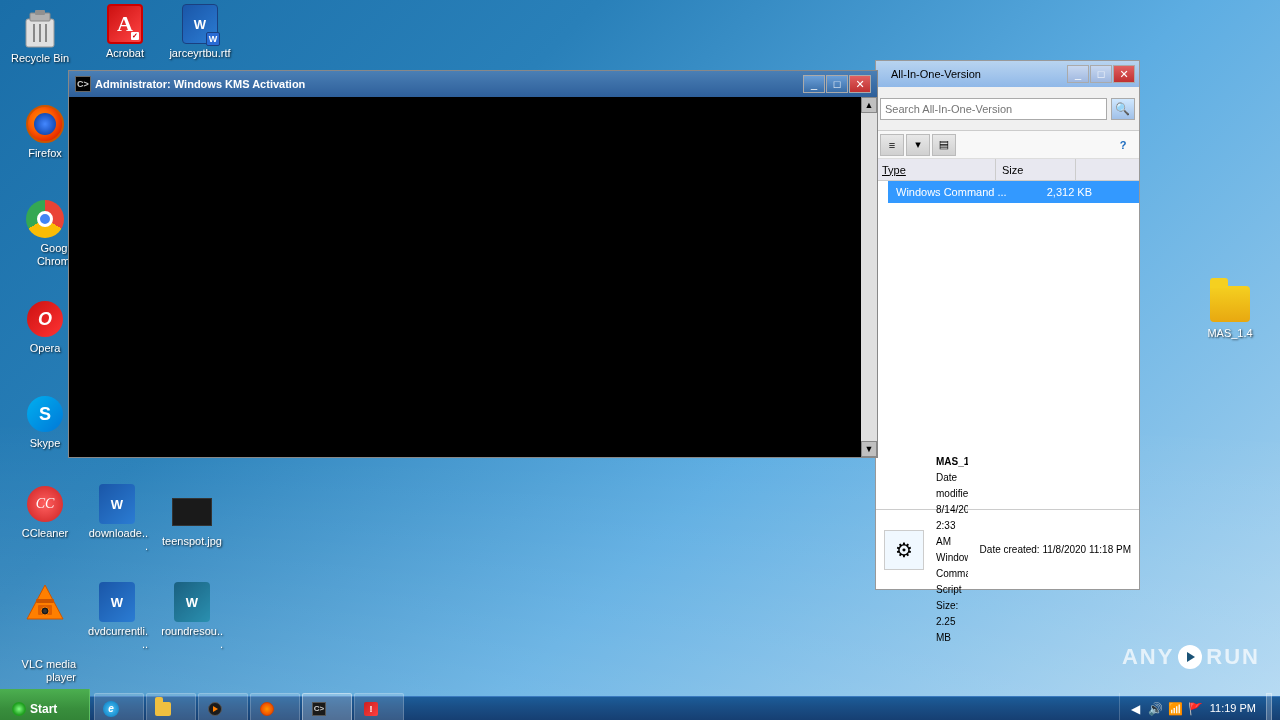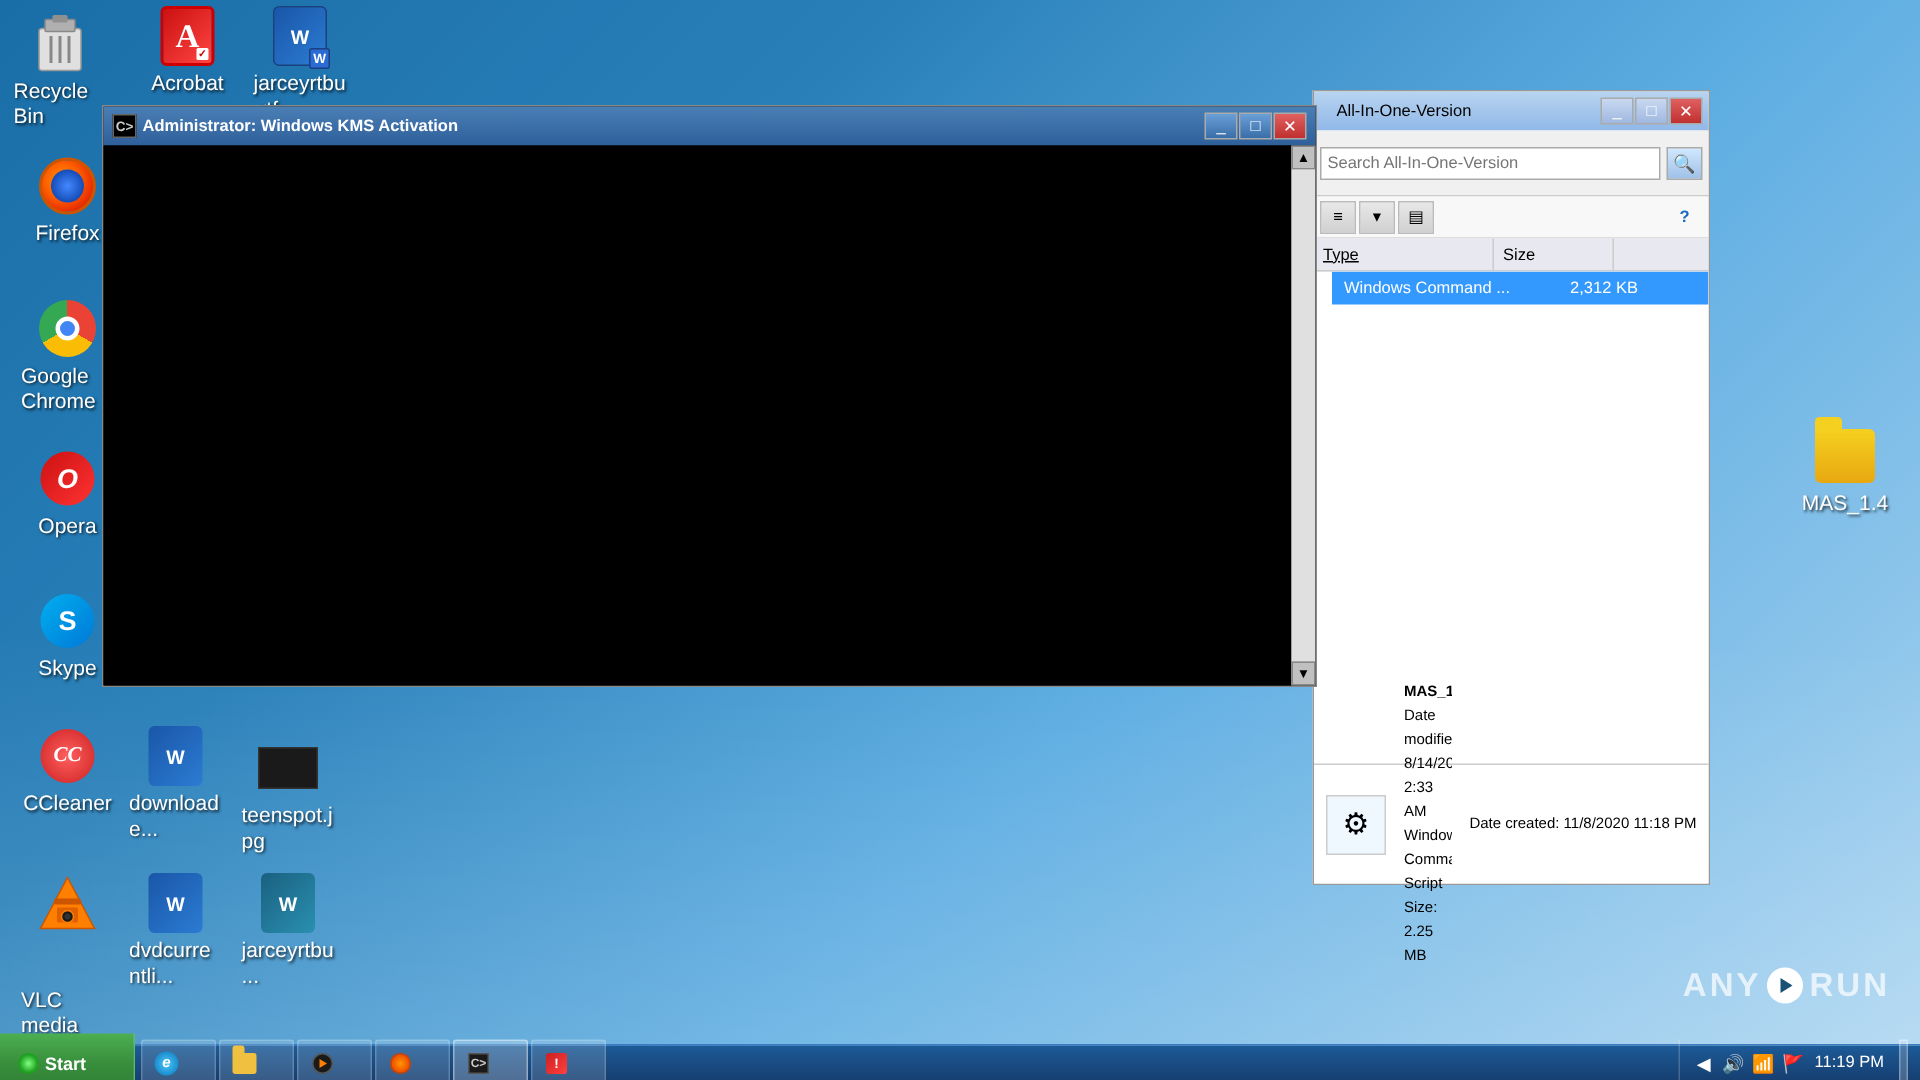--- a/index.html
+++ b/index.html
@@ -157,22 +157,22 @@
     .icon-img {
       width: 40px;
       height: 40px;
       display: flex;
       align-items: center;
       justify-content: center;
     }
 
     .icon-label {
       color: white;
-      font-size: 14px;
-      text-align: left;
+      font-size: 11px;
+      text-align: right;
       text-shadow: 1px 1px 2px rgba(0,0,0,0.8);
       line-height: 1.2;
       word-break: break-word;
     }
 
     
     .cmd-window {
       position: absolute;
       top: 70px;
       left: 68px;
@@ -688,21 +688,21 @@
   <div class="desktop-icon" style="top:390px; left:10px;">
     <div class="icon-img">
       <div class="skype-icon">S</div>
     </div>
     <span class="icon-label">Skype</span>
   </div>
 
   <div class="desktop-icon" style="top:480px; left:10px;">
     <div class="icon-img">
       <div class="ccleaner-icon" style="width:36px;height:36px;background:radial-gradient(circle,#ff6060,#cc2020);border-radius:50%;">
-        <span style="font-size:14px;font-weight:bold;color:white;font-family:serif;font-style:italic;">CC</span>
+        <span style="font-size:14px;font-weight:normal;color:white;font-family:serif;font-style:italic;">CC</span>
       </div>
     </div>
     <span class="icon-label">CCleaner</span>
   </div>
 
   <div class="desktop-icon" style="top:480px; left:82px;">
     <div class="icon-img">
       <div class="word-icon" style="font-size:13px;">W</div>
     </div>
     <span class="icon-label">downloade...</span>
@@ -732,21 +732,21 @@
     <div class="icon-img">
       <div class="word-icon" style="font-size:13px;">W</div>
     </div>
     <span class="icon-label">dvdcurrentli...</span>
   </div>
 
   <div class="desktop-icon" style="top:578px; left:157px;">
     <div class="icon-img">
       <div class="word-icon" style="font-size:13px; background:linear-gradient(135deg,#1a6080,#2a90b0);">W</div>
     </div>
-    <span class="icon-label">jarceyrtbu...</span>
+    <span class="icon-label">roundresou...</span>
   </div>
 
   <div class="desktop-icon" style="top:280px; right:15px; left:auto;">
     <div class="icon-img">
       <div style="width:44px;height:36px;background:linear-gradient(to bottom,#f5d020,#e8a810);border-radius:0 4px 4px 4px;position:relative;">
         <div style="position:absolute;top:-8px;left:0;width:18px;height:10px;background:#f5d020;border-radius:3px 3px 0 0;"></div>
       </div>
     </div>
     <span class="icon-label">MAS_1.4</span>
   </div>

